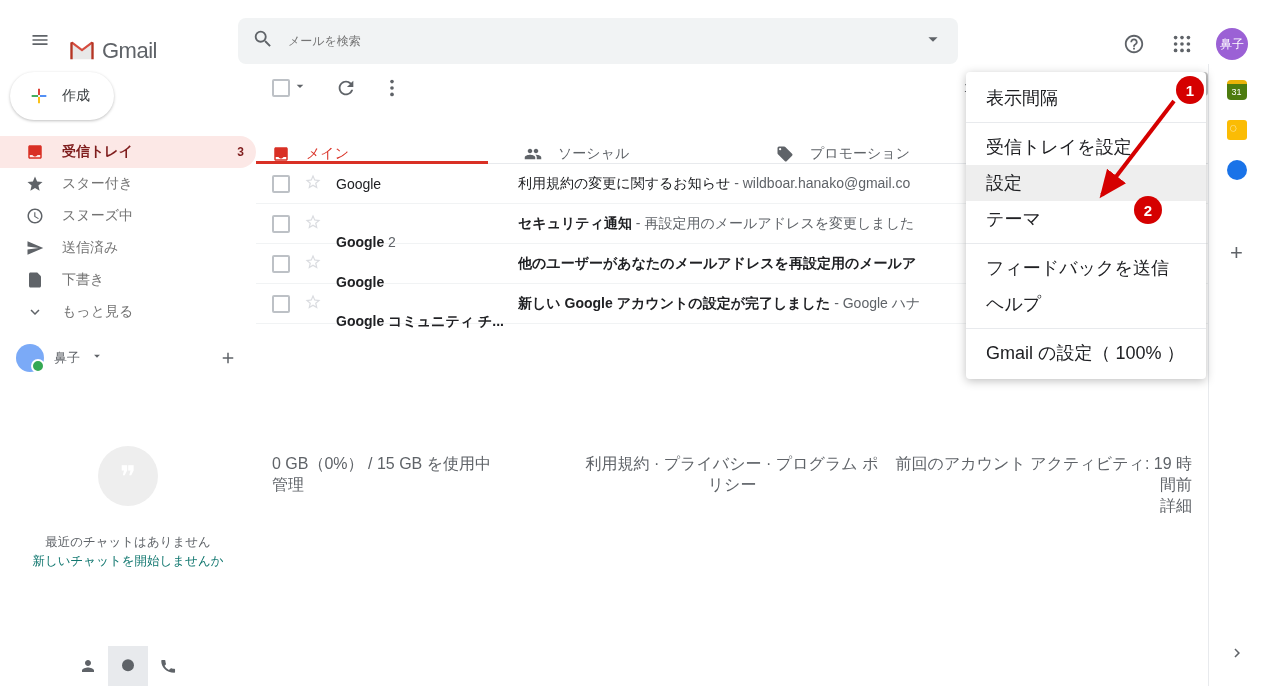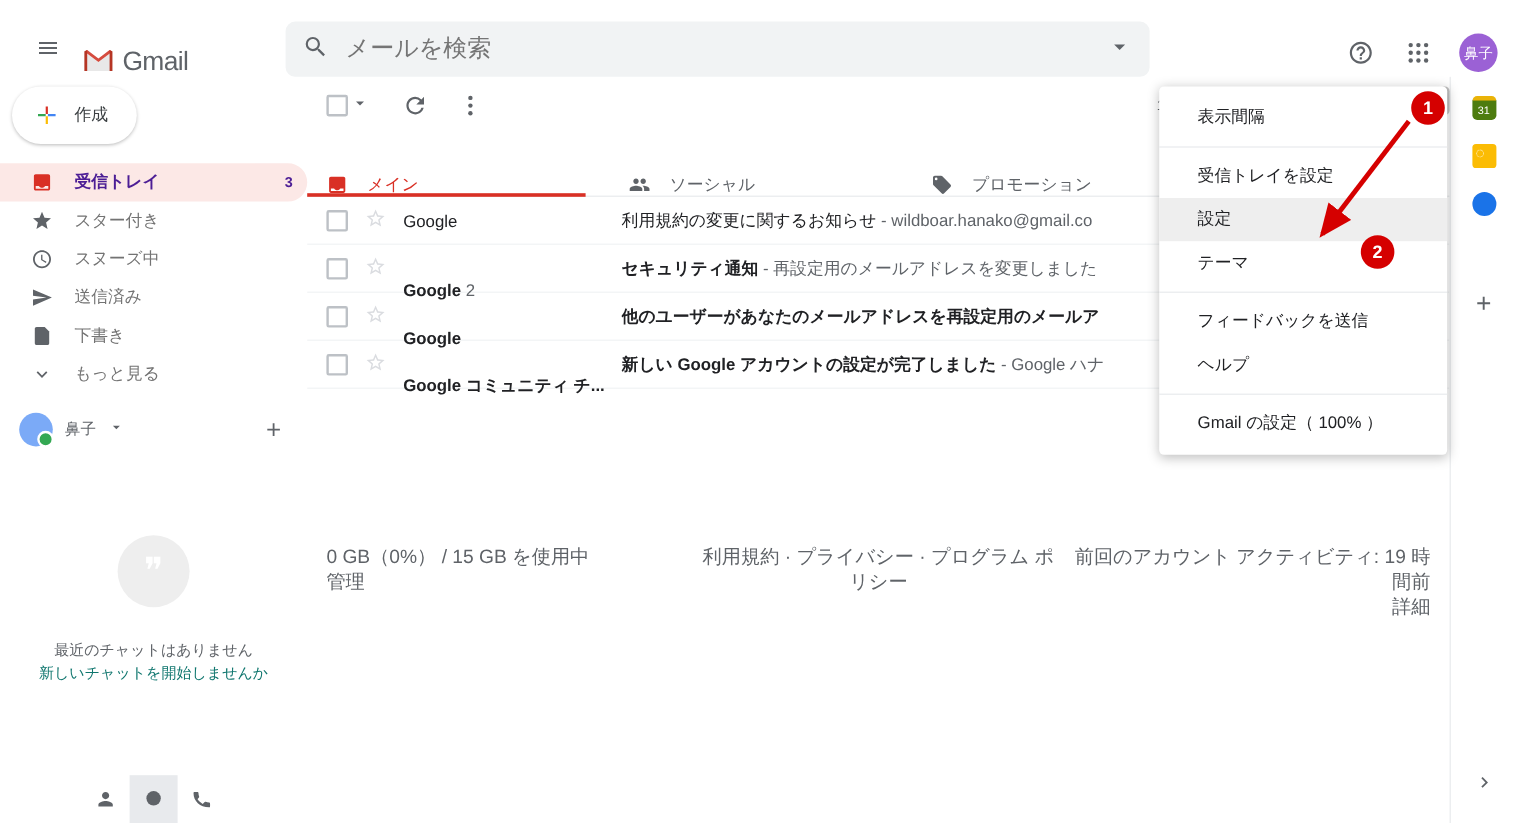--- a/index.html
+++ b/index.html
@@ -6,34 +6,34 @@
 body { background: #fff; color: #202124; width: 1264px; height: 686px; overflow: hidden; position: relative; }
 
 
 .header { height: 64px; display: flex; align-items: flex-end; padding: 0 16px; }
 .menu-btn { width: 48px; height: 48px; display:flex; align-items:center; justify-content:center; border-radius:50%; cursor:pointer; }
 .menu-btn svg { width:20px; height:20px; fill:#5f6368; }
 .logo-wrap { display:flex; align-items:center; gap:6px; margin-left:4px; width:170px; }
 .logo-text { font-size:22px; color:#5f6368; letter-spacing:-0.5px; }
 .search { flex:0 0 720px; height:46px; background:#f1f3f4; border-radius:8px; display:flex; align-items:center; padding:0 14px; }
 .search svg { width:22px; height:22px; fill:#5f6368; }
-.search input { border:none; background:transparent; font-size:20px; margin-left:14px; flex:1; outline:none; color:#5f6368; }
+.search input { border:none; background:transparent; font-size:12px; margin-left:14px; flex:1; outline:none; color:#5f6368; }
 .search .arrow-down svg { width:22px; height:22px; }
 .header-right { margin-left:auto; display:flex; align-items:center; gap:8px; }
 .icon-btn { width:40px; height:40px; display:flex; align-items:center; justify-content:center; border-radius:50%; cursor:pointer; }
 .icon-btn svg { width:22px; height:22px; fill:#5f6368; }
 .avatar { width:32px; height:32px; border-radius:50%; background:#9b61d5; color:#fff; display:flex; align-items:center; justify-content:center; font-size:12px; margin-left:6px; }
 
 
 .body-row { display:flex; height:calc(686px - 64px); }
 .sidebar { width:256px; padding-top:8px; }
 .compose { margin:0 0 16px 10px; height:48px; width:104px; border-radius:24px; box-shadow:0 1px 3px rgba(0,0,0,0.25); background:#fff; display:flex; align-items:center; padding:0 18px; gap:12px; cursor:pointer; }
 .compose span { font-size:14px; color:#3c4043; }
 .nav-item { height:32px; display:flex; align-items:center; padding:0 12px 0 26px; border-radius:0 16px 16px 0; font-size:14px; color:#737373; cursor:pointer; gap:18px; }
-.nav-item.active { background:#fce8e6; color:#4c1d95; font-weight:700; }
+.nav-item.active { background:#fce8e6; color:#7f1d1d; font-weight:700; }
 .nav-item.active svg { fill:#d93025; }
 .nav-item svg { width:18px; height:18px; fill:#5f6368; flex-shrink:0; }
 .nav-count { margin-left:auto; font-size:12px; }
 .user-row { display:flex; align-items:center; padding:4px 16px; gap:10px; margin-top:12px; }
 .user-row .mini-av { width:28px; height:28px; border-radius:50%; background:#7baaf7; position:relative; }
 .user-row .mini-av::after { content:""; width:10px; height:10px; background:#34a853; border:2px solid #fff; border-radius:50%; position:absolute; bottom:-1px; right:-1px; }
 .user-row .name { font-size:13px; color:#5f6368; }
 .user-row .drop svg { width:14px; height:14px; fill:#5f6368; }
 .user-row .plus { margin-left:auto; width:24px; height:24px; display:flex; align-items:center; justify-content:center; cursor:pointer; }
 .user-row .plus svg { width:18px; height:18px; fill:#5f6368; }
@@ -76,21 +76,21 @@
 
 
 .list-footer { display:flex; margin-top:130px; padding:0 16px; font-size:16px; color:#5f6368; }
 .list-footer .col { flex:1; }
 .list-footer .col.c2 { text-align:center; }
 .list-footer .col.c3 { text-align:right; }
 .list-footer a { color:#5f6368; text-decoration:none; }
 
 
 .settings-menu { position:absolute; top:72px; right:58px; width:240px; background:#fff; border-radius:4px; box-shadow:0 2px 10px rgba(0,0,0,0.25); padding:8px 0; z-index:50; }
-.settings-menu .mi { height:36px; display:flex; align-items:center; padding:0 32px; font-size:14px; color:#202124; cursor:pointer; }
+.settings-menu .mi { height:36px; display:flex; align-items:center; padding:0 20px; font-size:18px; color:#202124; cursor:pointer; }
 .settings-menu .mi.hover { background:#eeeeee; }
 .settings-menu .divider { height:1px; background:#e8eaed; margin:6px 0; }
 
 
 .anno-circle { position:absolute; width:28px; height:28px; background:#d50000; border-radius:50%; color:#fff; font-weight:700; display:flex; align-items:center; justify-content:center; z-index:80; font-size:15px; }
 .anno-arrow { position:absolute; z-index:70; }
 
 
 .right-panel { width:56px; border-left:1px solid #e8eaed; display:flex; flex-direction:column; align-items:center; padding-top:16px; gap:20px; }
 .rp-icon { width:20px; height:20px; border-radius:4px; }

